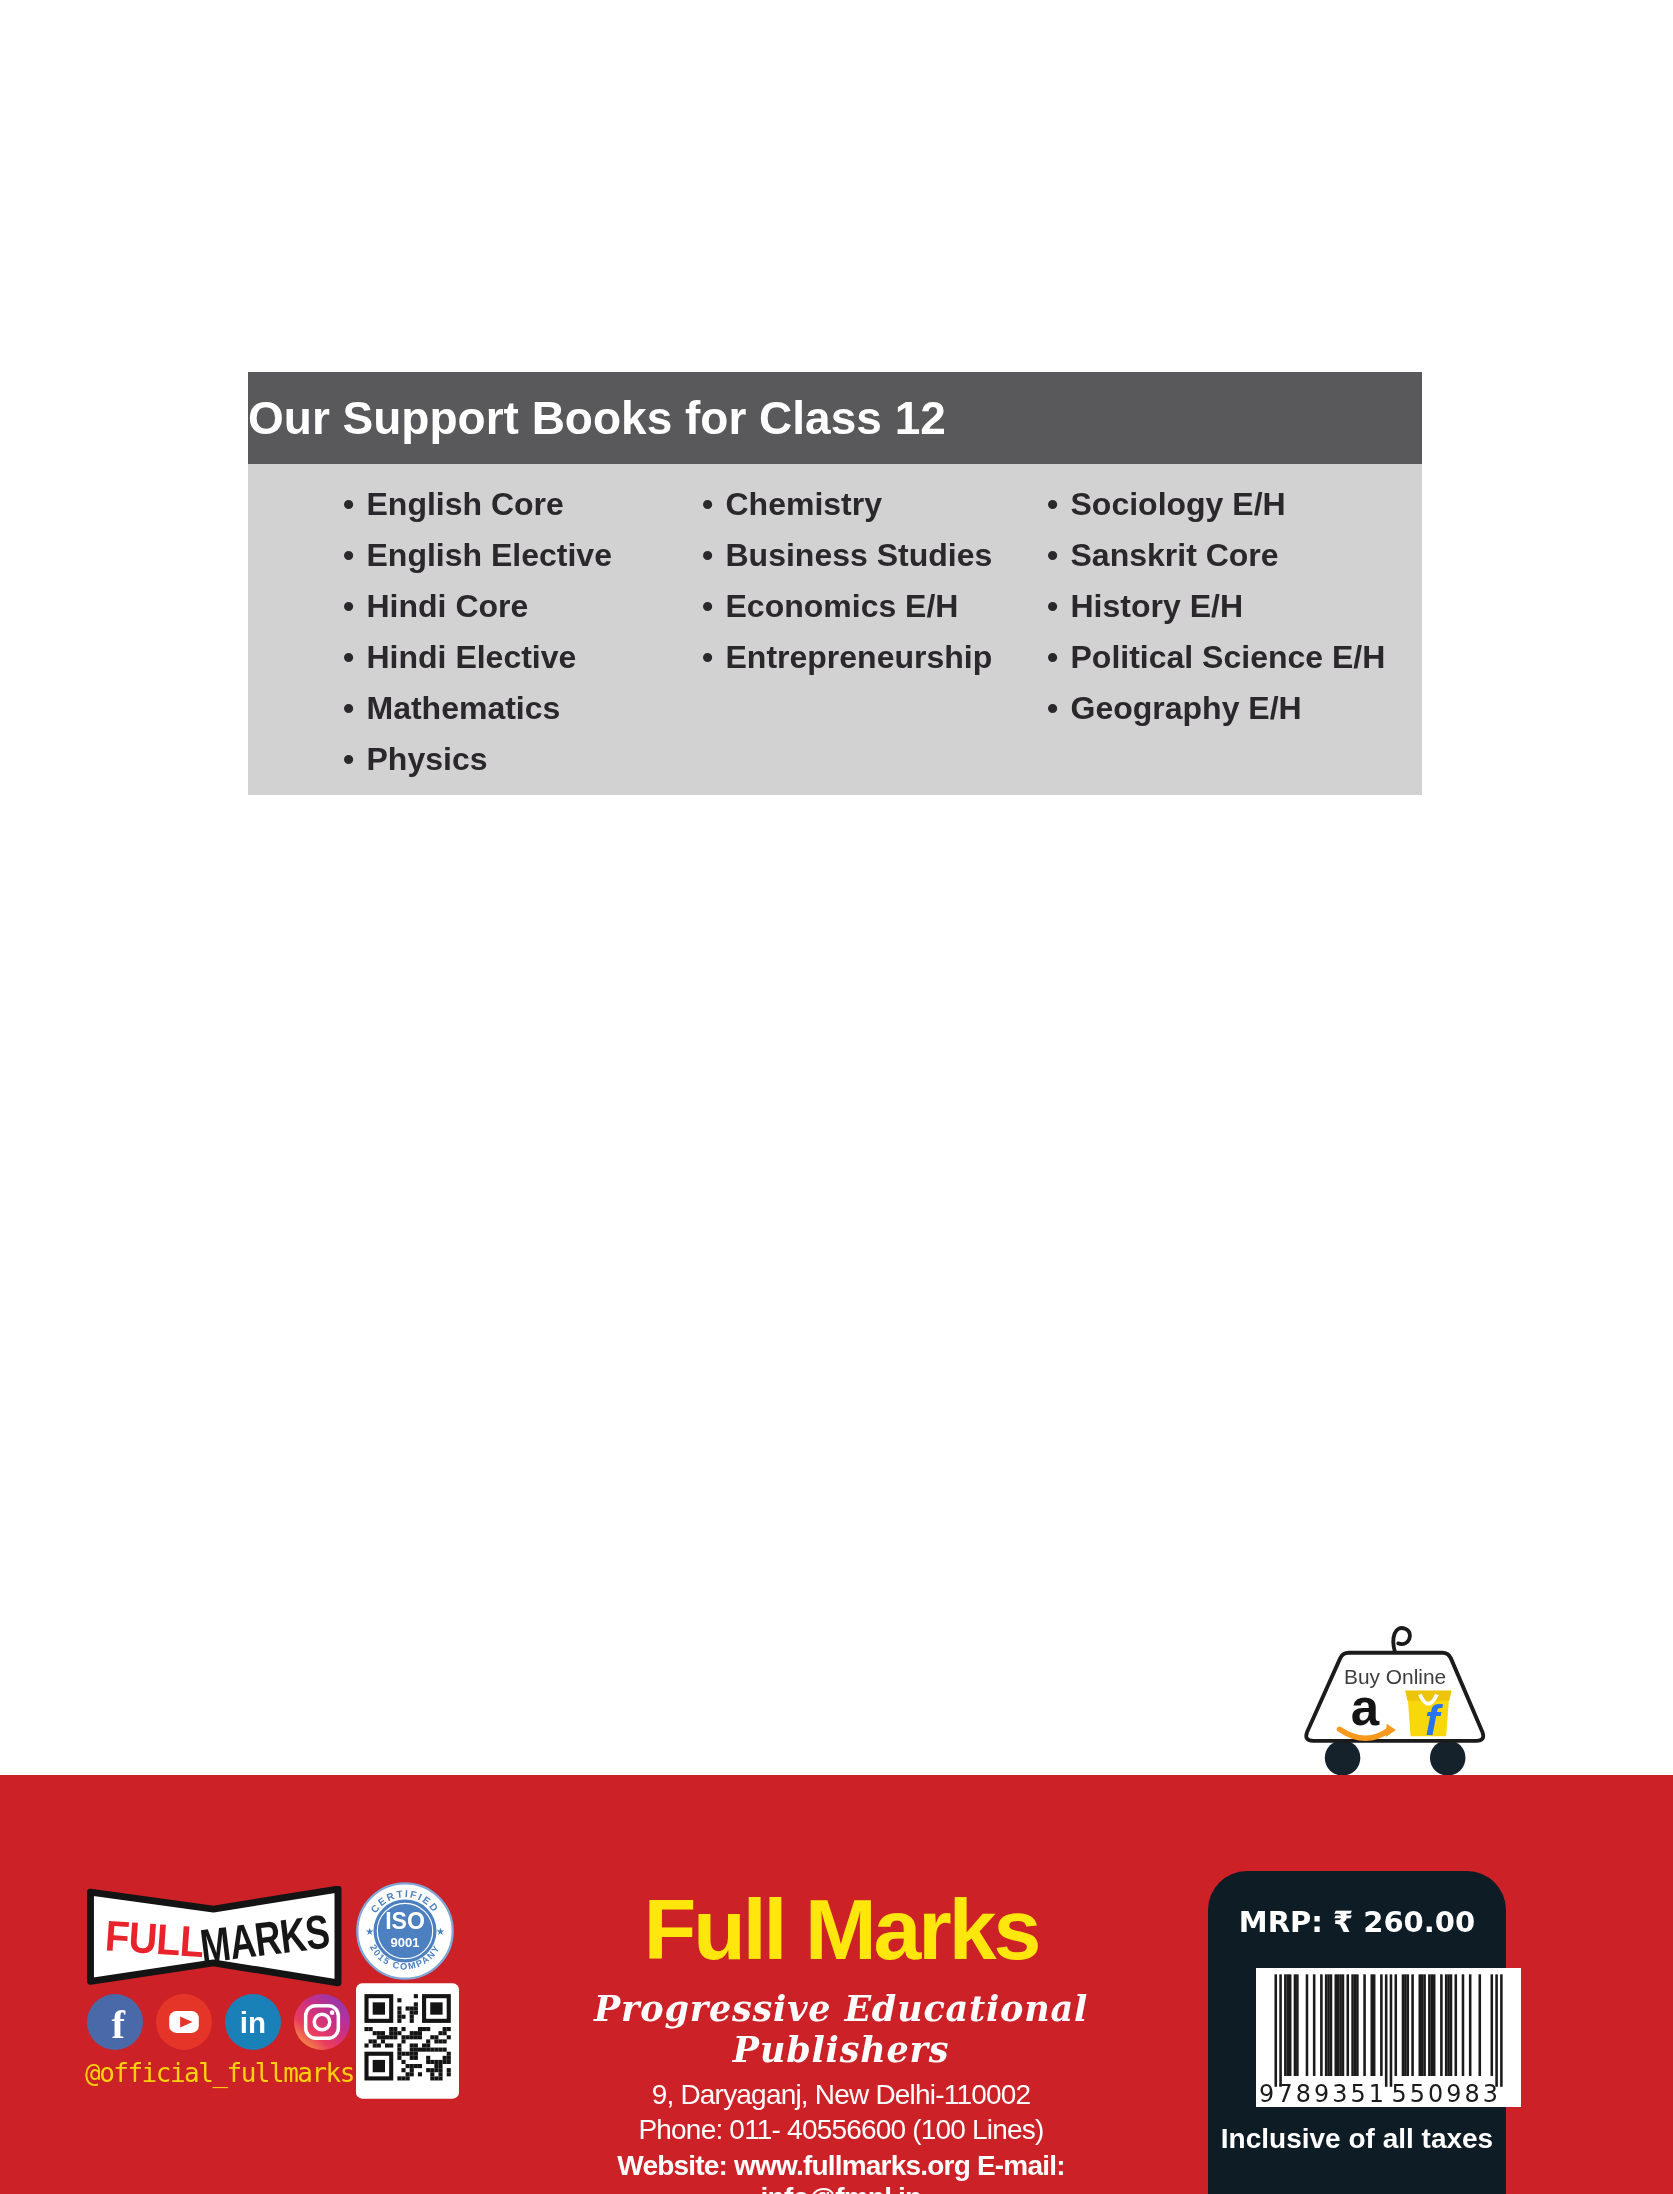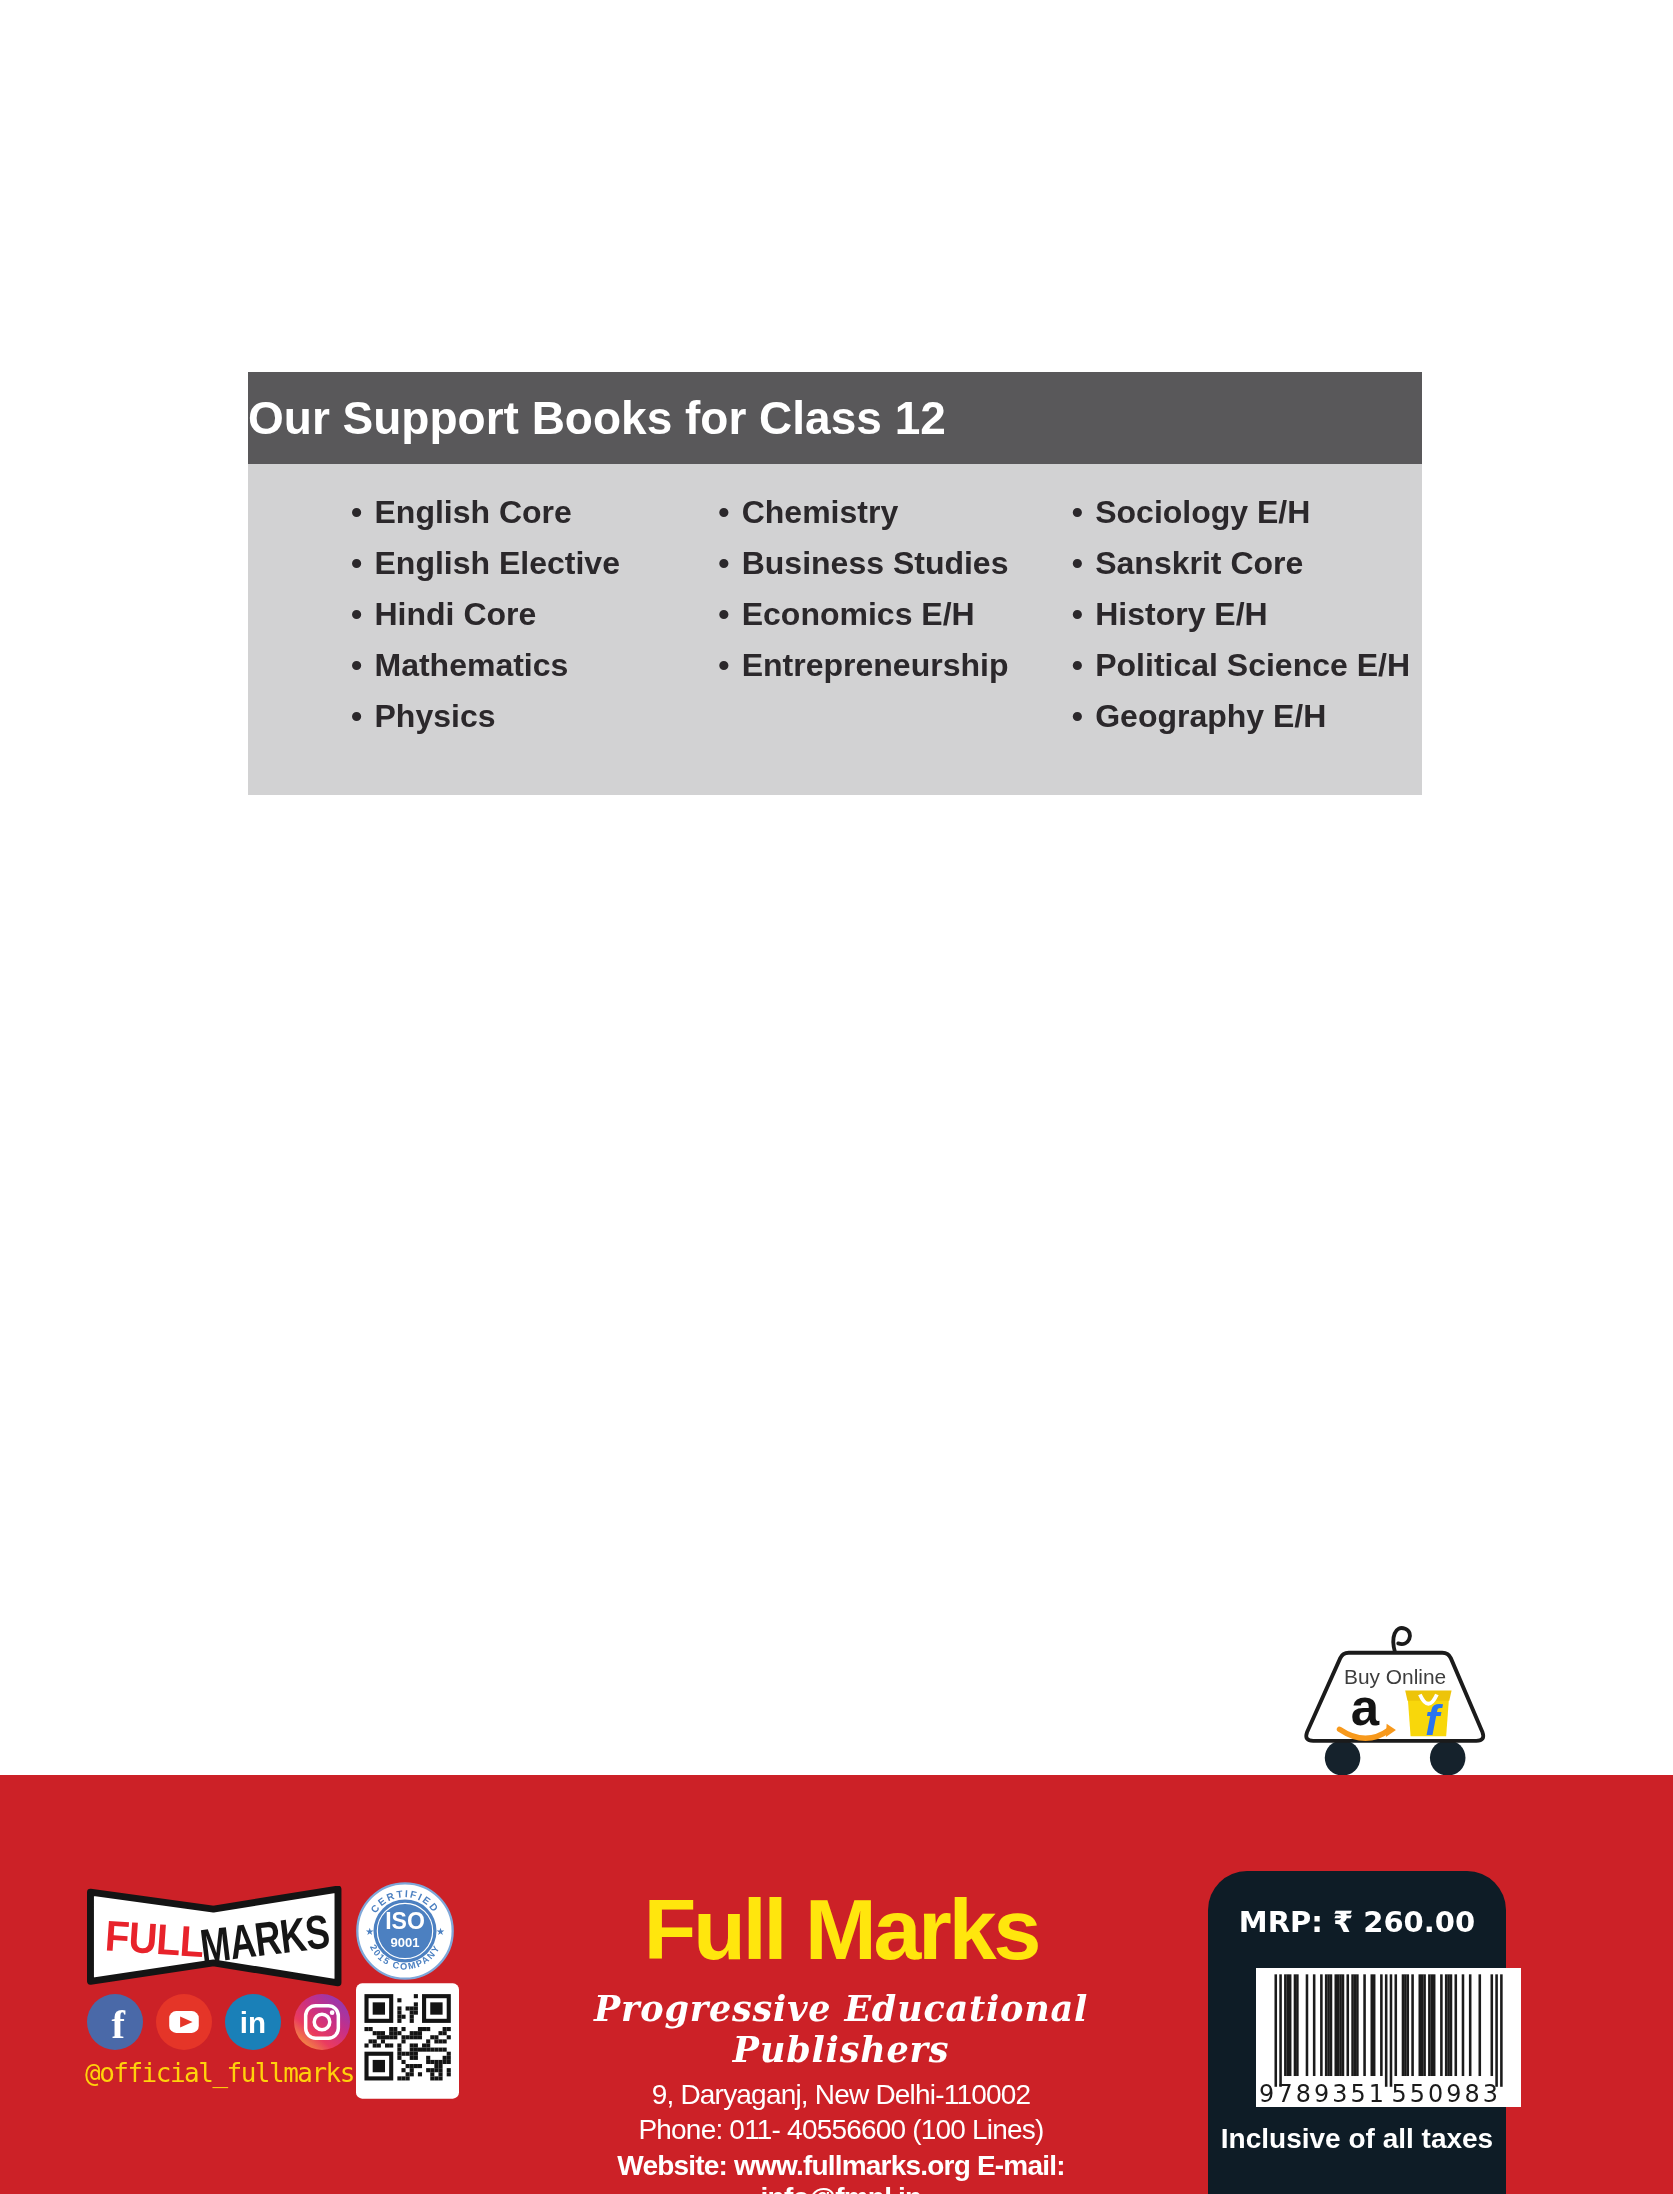--- a/index.html
+++ b/index.html
@@ -15,21 +15,21 @@
     position:absolute; left:0; top:0; right:0; height:92px;
     background:#59585a; display:flex; align-items:center; justify-content:flex-start;
   }
   .support-title {
     margin:0; color:#ffffff; font-size:46px; font-weight:bold; letter-spacing:0px;
   }
   .support-body {
     position:absolute; left:0; top:92px; right:0; bottom:0;
     background:#d2d2d3; display:flex; padding:10.8px 0 0 91px; box-sizing:border-box;
   }
-  .support-col { list-style:none; margin:12px; padding:0; }
+  .support-col { list-style:none; margin:4px; padding:0; }
   .support-col:nth-child(1){ width:351px; }
   .support-col:nth-child(2){ width:337px; }
   .support-col:nth-child(3){ flex:1; }
   .support-col li {
     height:51px; line-height:51px; font-size:32px; font-weight:bold;
     color:#2b282b; white-space:nowrap;
   }
   .support-col li::before { content:"•"; margin-right:12.3px; }
 
   
@@ -95,20 +95,21 @@
 
   <section class="support-box">
     <div class="support-header">
       <h1 class="support-title">Our Support Books for Class 12</h1>
     </div>
     <div class="support-body">
         <ul class="support-col">
           <li>English Core</li>
           <li>English Elective</li>
           <li>Hindi Core</li>
+          <li>Hindi Elective</li>
           <li>Mathematics</li>
           <li>Physics</li>
         </ul>
         <ul class="support-col">
           <li>Chemistry</li>
           <li>Business Studies</li>
           <li>Economics E/H</li>
           <li>Entrepreneurship</li>
         </ul>
         <ul class="support-col">

